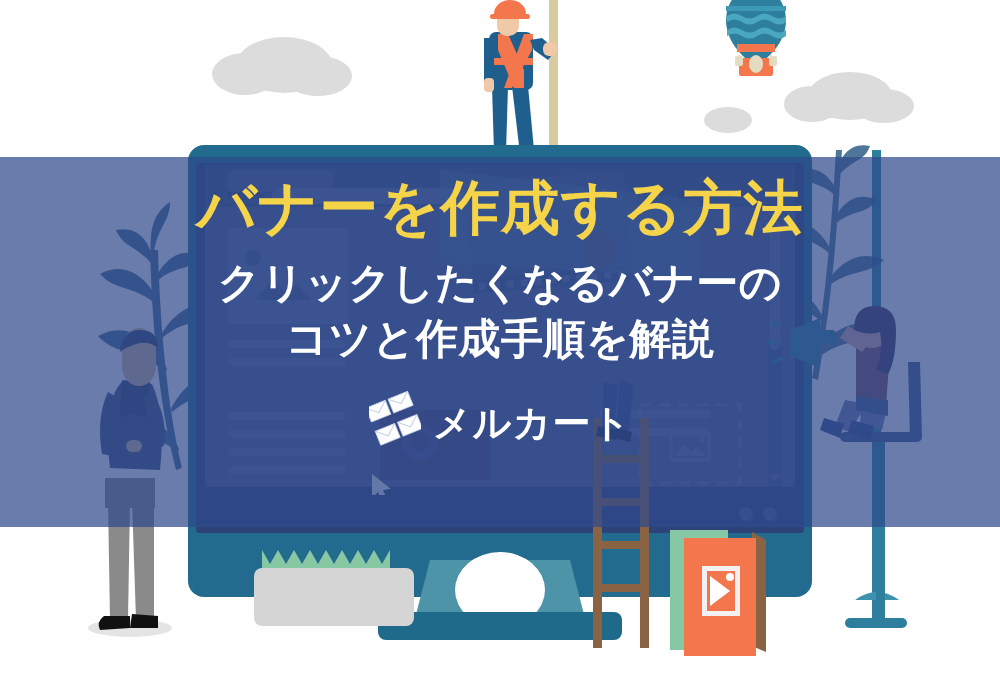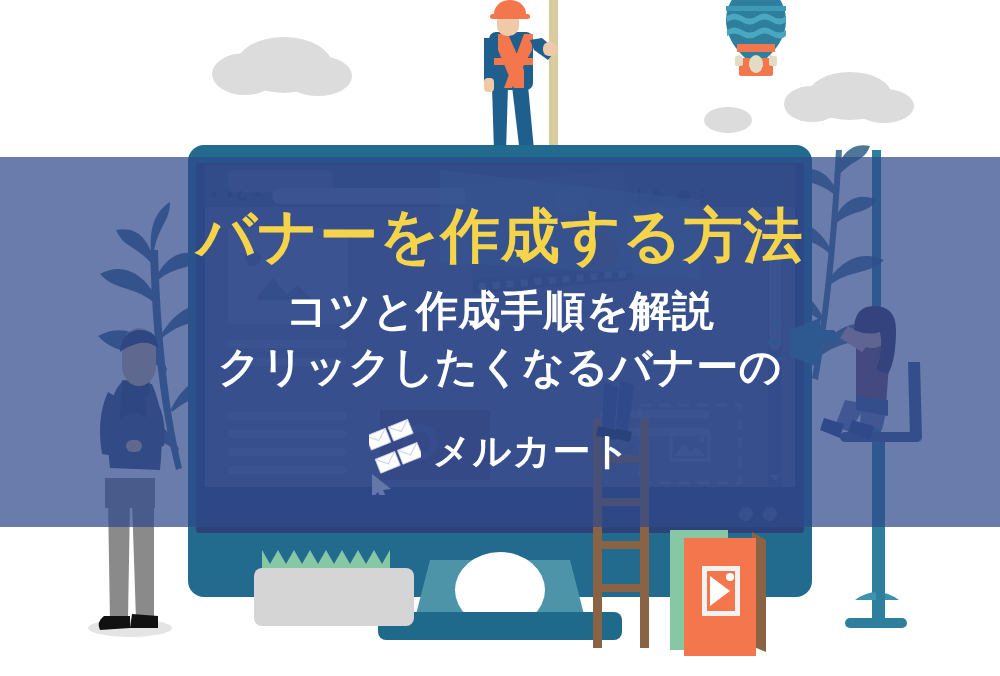--- a/index.html
+++ b/index.html
@@ -44,21 +44,21 @@
     width: 1000px;
     height: 370px;
     display: flex;
     flex-direction: column;
     align-items: center;
     justify-content: flex-start;
     text-align: center;
   }
   .main-title {
     margin: 0;
-    padding-top: 47px;
+    padding-top: 19px;
     font-size: 59px;
     line-height: 1.1;
     font-weight: bold;
     color: #f6d44a;
     letter-spacing: 1px;
     white-space: nowrap;
   }
   .sub-title {
     margin: 0;
     padding-top: 14px;
@@ -373,22 +373,22 @@
     </g>
   </svg>
 
   <div class="overlay-band"></div>
 
   <div class="text-block">
 
     <h1 class="main-title">バナーを作成する方法</h1>
 
     <div class="sub-title">
+      <span class="line">クリックしたくなるバナーの</span>
       <span class="line">コツと作成手順を解説</span>
-      <span class="line">クリックしたくなるバナーの</span>
     </div>
 
     <div class="logo-row">
       <svg class="logo-mark" viewBox="0 0 52 56">
         <g transform="rotate(-22 26 28)" fill="#ffffff" stroke="#c9d2e6" stroke-width="0.8">
           <g>
             <rect x="3" y="7" width="21" height="15"></rect>
             <path d="M3 7 L13.5 16 L24 7" fill="none" stroke="#c9d2e6" stroke-width="1.1"></path>
           </g>
           <g>

